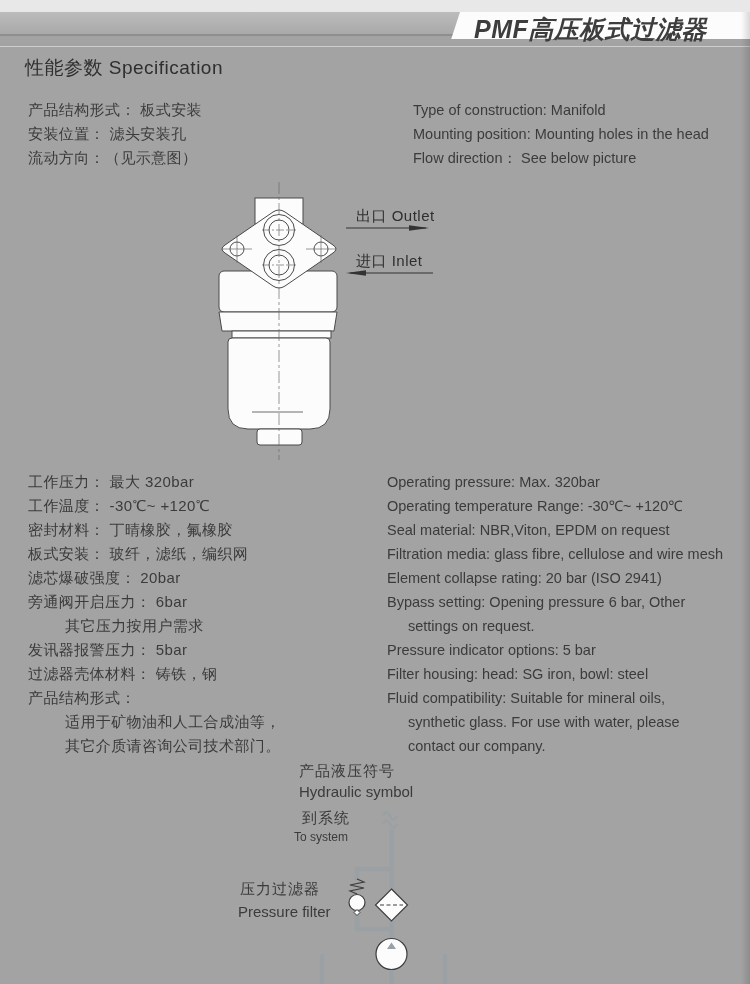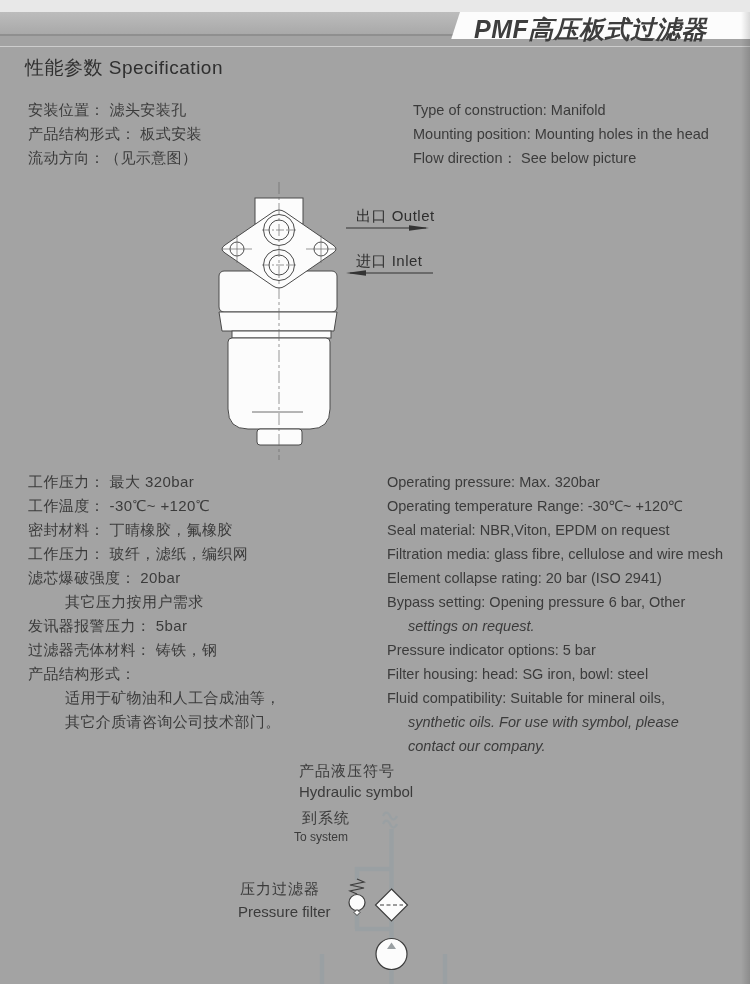--- a/index.html
+++ b/index.html
@@ -36,21 +36,21 @@
   
   .col { position:absolute; white-space:nowrap; }
   .col .line { height:24px; line-height:24px; }
   .zh { font-size:15px; letter-spacing:0.4px; }
   .en { font-size:14.5px; }
   .intro-zh { left:28px;  top:86px; }
   .intro-en { left:413px; top:86px; }
   .specs-zh { left:28px;  top:458px; }
   .specs-en { left:387px; top:458px; }
   .specs-zh .indent { padding-left:37px; }
-  .specs-en .indent { padding-left:21px;font-style:italic; }
+  .specs-en .indent { padding-left:21px; }
   
   .filter-drawing { position:absolute; left:200px; top:168px; }
   .hyd-diagram { position:absolute; left:300px; top:795px; }
   .hyd-heading { position:absolute; left:299px; top:748px; width:160px; }
   .hyd-heading .t-zh { font-size:15px; letter-spacing:1px; height:21px; line-height:21px; }
   .hyd-heading .t-en { font-size:15px; height:21px; line-height:21px; }
   .lbl { position:absolute; white-space:nowrap; }
   .lbl-tosys-zh { left:302px; top:797px; font-size:15px; letter-spacing:1px;text-align:right; }
   .lbl-tosys-en { left:294px; top:818px; font-size:12px; }
   .lbl-pfilter-zh { left:240px; top:868px; font-size:15px; letter-spacing:1px; }
@@ -66,22 +66,22 @@
 <div class="page">
 
   <div class="header-bar"></div>
   <div class="title-plate"></div>
   <div class="header-title">PMF高压板式过滤器</div>
   <div class="header-rule"></div>
 
   <h1 class="section-title">性能参数 Specification</h1>
 
   <div class="col zh intro-zh">
+    <div class="line">产品结构形式： 板式安装</div>
     <div class="line">安装位置： 滤头安装孔</div>
-    <div class="line">产品结构形式： 板式安装</div>
     <div class="line">流动方向：（见示意图）</div>
   </div>
   <div class="col en intro-en">
     <div class="line">Type of construction:  Manifold</div>
     <div class="line">Mounting position: Mounting holes in the head</div>
     <div class="line">Flow direction： See below picture</div>
   </div>
 
   <svg class="filter-drawing" width="260" height="282" viewBox="0 0 260 282">
     <g stroke="#4a4a4a" stroke-width="1" fill="none">
@@ -125,41 +125,42 @@
     <polygon points="209,45.3 229,48 209,50.7" fill="#333"></polygon>
     <text x="156" y="86" font-size="15" fill="#2f2f2f" letter-spacing="0.5">进口  Inlet</text>
     <line x1="150" y1="93" x2="233" y2="93" stroke="#333" stroke-width="1.2"></line>
     <polygon points="166,90.3 146,93 166,95.7" fill="#333"></polygon>
   </svg>
 
   <div class="col zh specs-zh">
     <div class="line">工作压力： 最大 320bar</div>
     <div class="line">工作温度： -30℃~ +120℃</div>
     <div class="line">密封材料： 丁晴橡胶，氟橡胶</div>
-    <div class="line">工作压力： 玻纤，滤纸，编织网</div>
+    <div class="line">板式安装： 玻纤，滤纸，编织网</div>
     <div class="line">滤芯爆破强度： 20bar</div>
+    <div class="line">旁通阀开启压力： 6bar</div>
     <div class="line indent">其它压力按用户需求</div>
     <div class="line">发讯器报警压力： 5bar</div>
     <div class="line">过滤器壳体材料： 铸铁，钢</div>
     <div class="line">产品结构形式：</div>
     <div class="line indent">适用于矿物油和人工合成油等，</div>
     <div class="line indent">其它介质请咨询公司技术部门。</div>
   </div>
   <div class="col en specs-en">
     <div class="line">Operating pressure: Max. 320bar</div>
     <div class="line">Operating temperature Range: -30℃~ +120℃</div>
     <div class="line">Seal material:  NBR,Viton, EPDM on request</div>
     <div class="line">Filtration media: glass fibre, cellulose and wire mesh</div>
     <div class="line">Element collapse rating: 20 bar (ISO 2941)</div>
     <div class="line">Bypass setting: Opening pressure 6 bar, Other</div>
     <div class="line indent">settings on request.</div>
     <div class="line">Pressure indicator options: 5 bar</div>
     <div class="line">Filter housing: head: SG iron, bowl: steel</div>
     <div class="line">Fluid compatibility: Suitable for mineral oils,</div>
-    <div class="line indent">synthetic oils. For use with symbol, please</div>
+    <div class="line indent">synthetic glass. For use with water, please</div>
     <div class="line indent">contact our company.</div>
   </div>
 
   <div class="hyd-heading">
     <div class="t-zh">产品液压符号</div>
     <div class="t-en">Hydraulic symbol</div>
   </div>
   <div class="lbl lbl-tosys-zh">到系统</div>
   <div class="lbl lbl-tosys-en">To system</div>
   <div class="lbl lbl-pfilter-zh">压力过滤器</div>

